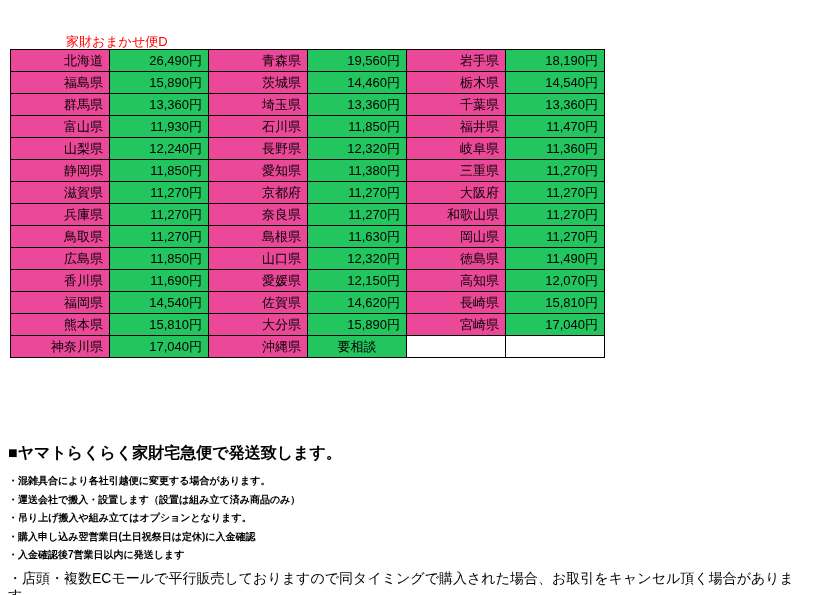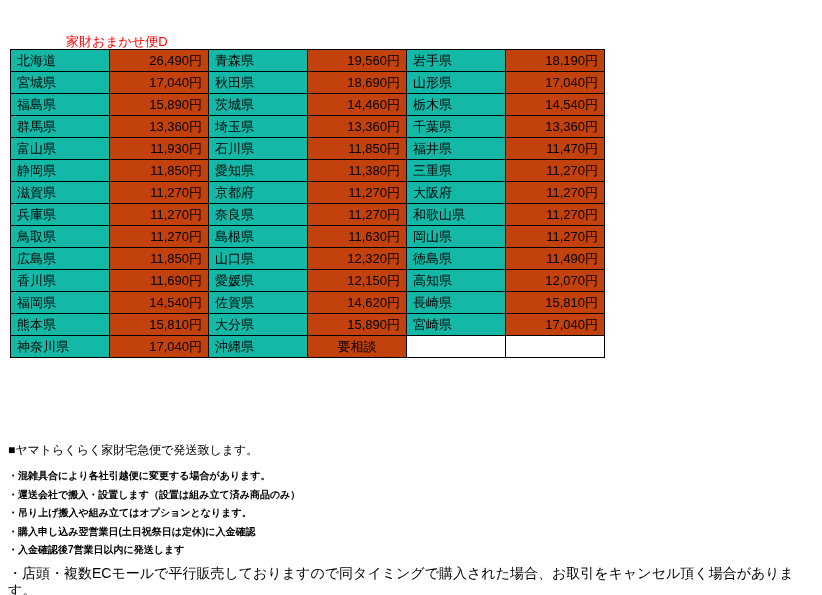--- a/index.html
+++ b/index.html
@@ -38,45 +38,45 @@
     width: 518px;
   }
   table.fee-table td {
     border: 1px solid #000000;
     height: 21px;
     font-size: 13px;
     padding: 0 6px;
     vertical-align: middle;
   }
   td.pref {
-    background: #14b8a6;
-    text-align: left;
+    background: #ec4899;
+    text-align: right;
     width: 86px;
   }
   td.price {
-    background: #c2410c;
+    background: #22c55e;
     text-align: right;
     width: 86px;
   }
   td.price.note {
     text-align: center;
   }
   td.blank {
     background: #ffffff;
     border: none;
   }
   .notes {
     position: absolute;
     left: 8px;
     top: 412px;
     width: 800px;
   }
   .note-head {
-    font-size: 12px;
-    font-weight: normal;
+    font-size: 16px;
+    font-weight: bold;
     margin: 0 0 13px 0;
     line-height: 1.2;
   }
   .note-line {
     font-size: 10px;
     font-weight: bold;
     margin: 0 0 6px 0;
     line-height: 1.25;
   }
   .note-line.small {
@@ -96,28 +96,20 @@
     <tbody>
         <tr>
           <td class="pref">北海道</td>
           <td class="price">26,490円</td>
           <td class="pref">青森県</td>
           <td class="price">19,560円</td>
           <td class="pref">岩手県</td>
           <td class="price">18,190円</td>
         </tr>
         <tr>
-          <td class="pref">宮城県</td>
-          <td class="price">17,040円</td>
-          <td class="pref">秋田県</td>
-          <td class="price">18,690円</td>
-          <td class="pref">山形県</td>
-          <td class="price">17,040円</td>
-        </tr>
-        <tr>
           <td class="pref">福島県</td>
           <td class="price">15,890円</td>
           <td class="pref">茨城県</td>
           <td class="price">14,460円</td>
           <td class="pref">栃木県</td>
           <td class="price">14,540円</td>
         </tr>
         <tr>
           <td class="pref">群馬県</td>
           <td class="price">13,360円</td>
@@ -126,20 +118,28 @@
           <td class="pref">千葉県</td>
           <td class="price">13,360円</td>
         </tr>
         <tr>
           <td class="pref">富山県</td>
           <td class="price">11,930円</td>
           <td class="pref">石川県</td>
           <td class="price">11,850円</td>
           <td class="pref">福井県</td>
           <td class="price">11,470円</td>
+        </tr>
+        <tr>
+          <td class="pref">山梨県</td>
+          <td class="price">12,240円</td>
+          <td class="pref">長野県</td>
+          <td class="price">12,320円</td>
+          <td class="pref">岐阜県</td>
+          <td class="price">11,360円</td>
         </tr>
         <tr>
           <td class="pref">静岡県</td>
           <td class="price">11,850円</td>
           <td class="pref">愛知県</td>
           <td class="price">11,380円</td>
           <td class="pref">三重県</td>
           <td class="price">11,270円</td>
         </tr>
         <tr>

